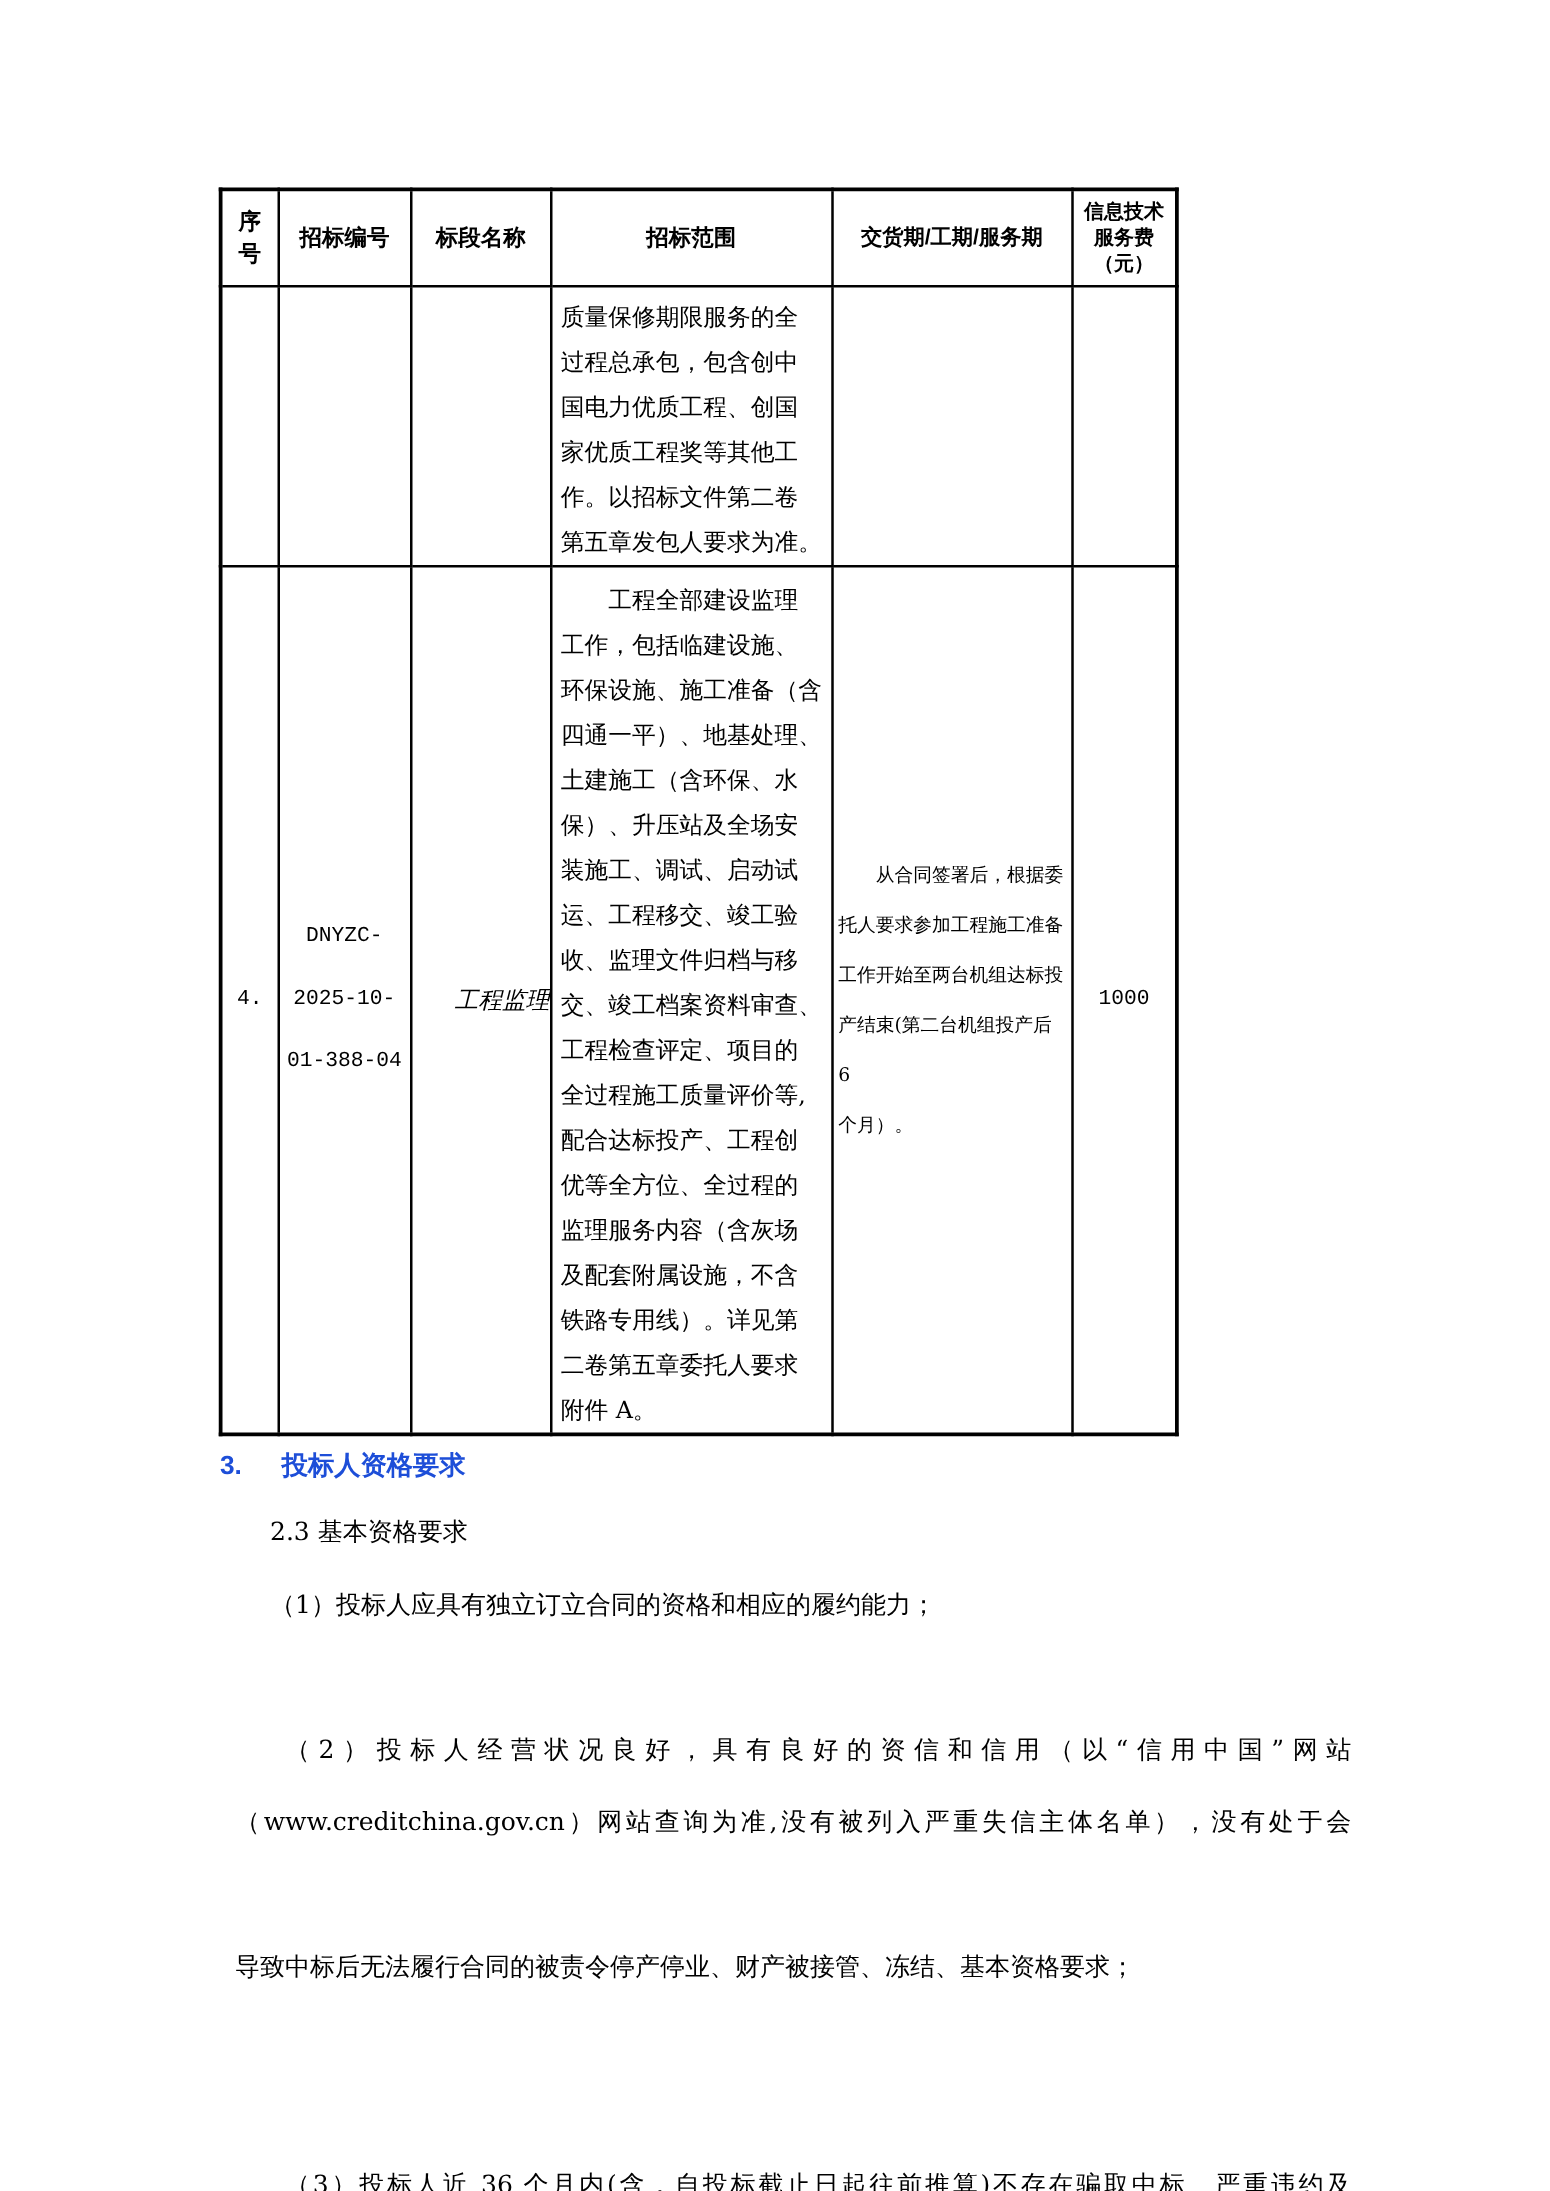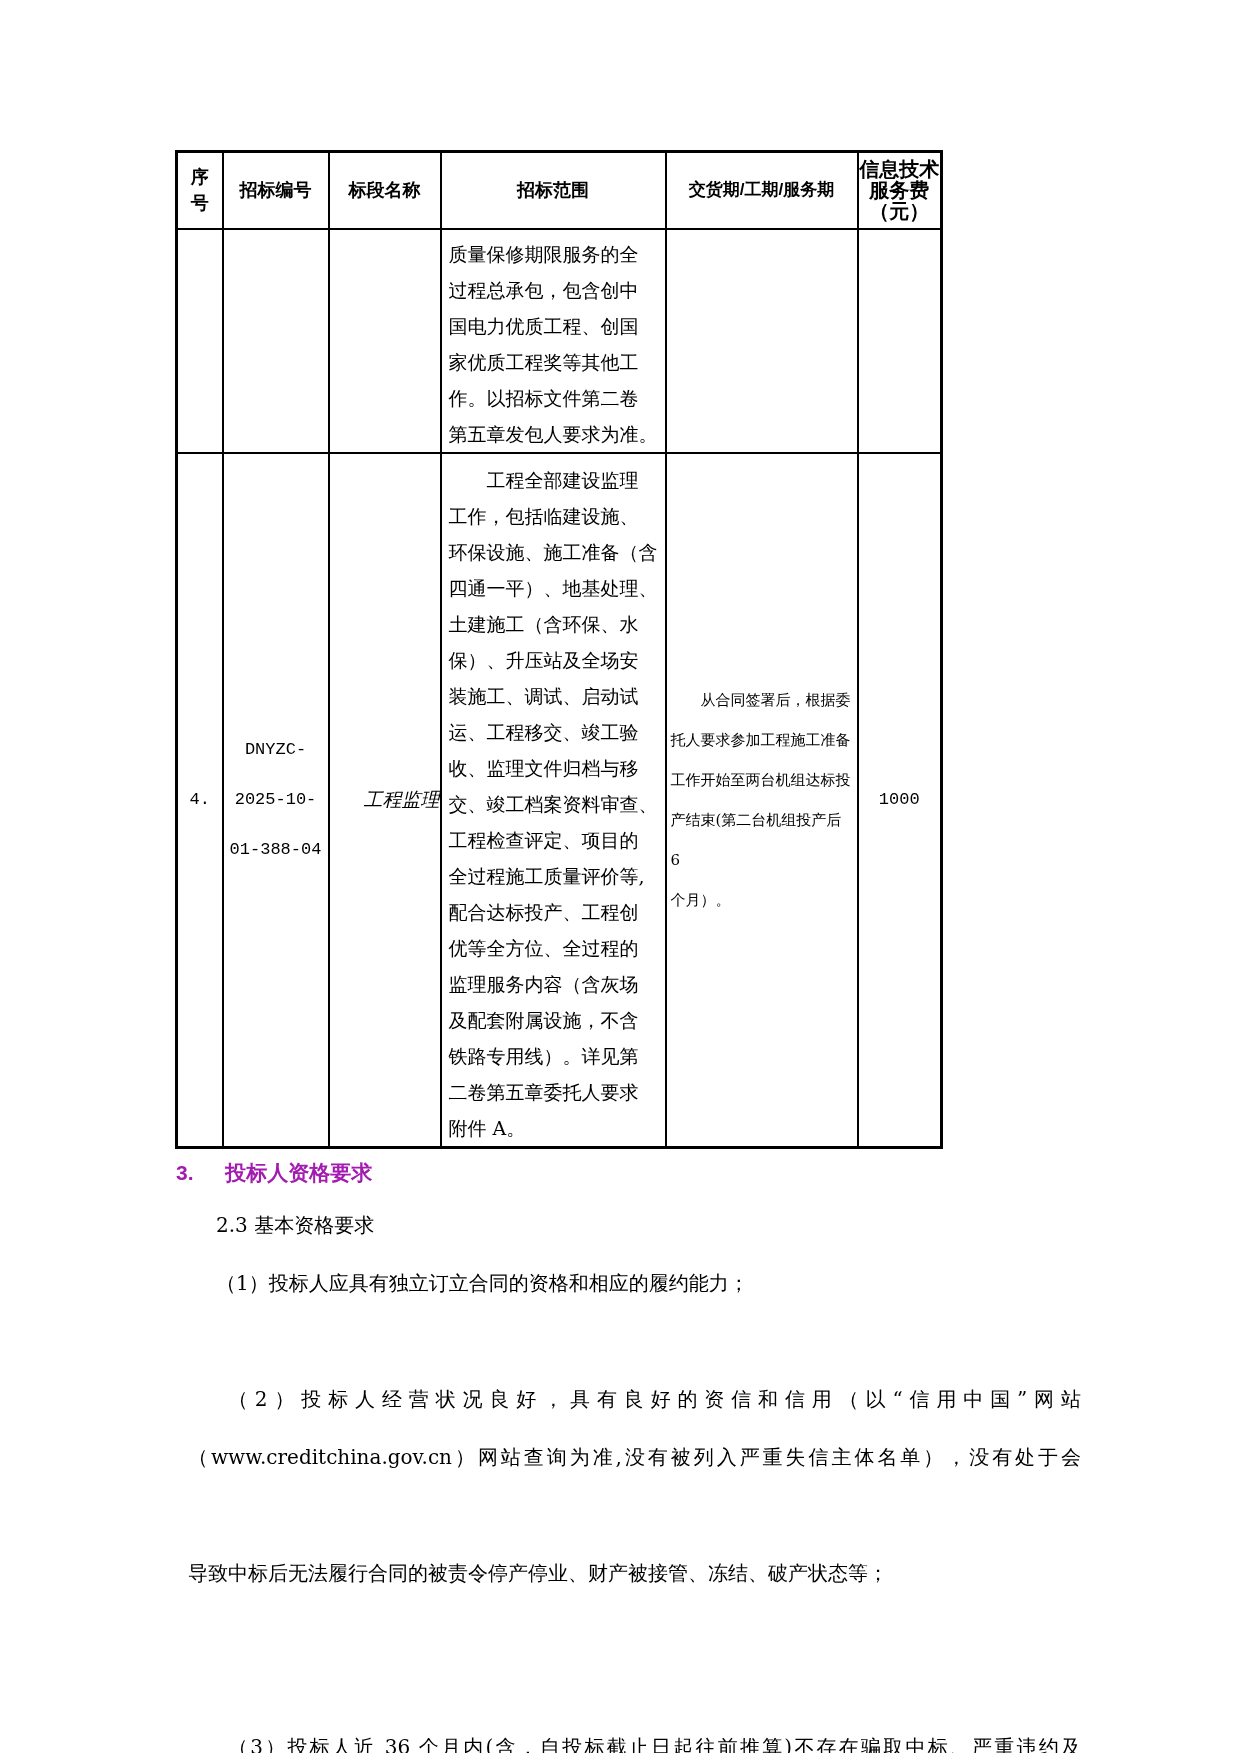--- a/index.html
+++ b/index.html
@@ -19,21 +19,21 @@
   .bid-table th {
     font-family:"Liberation Sans", sans-serif; font-weight:bold;
     font-size:18px; line-height:26px; text-align:center; vertical-align:middle;
     white-space:pre-line;
   }
   tr.hrow   { height:77px;  }
   tr.rowA   { height:216px; }
   tr.rowB   { height:695px; }
 
   th.c-period { font-size:17px; }
-  th.c-fee    { font-size:20px; line-height:21px; }
+  th.c-fee    { font-size:16px; line-height:21px; }
 
   td.c-scope {
     vertical-align:top; text-align:left; white-space:pre-line;
     font-size:19px; line-height:36px; padding:6px 5px 0 7px;
   }
   tr.rowB td.c-scope { text-indent:2em; padding-top:8px; }
 
   td.c-period {
     vertical-align:middle; text-align:left; white-space:pre-line;
     font-size:15px; line-height:40px; text-indent:2em; padding:12px 4px;
@@ -43,21 +43,21 @@
     vertical-align:middle; text-align:center;
     font-family:"Liberation Mono", monospace; font-size:17px;
   }
   td.c-code { white-space:pre-line; line-height:50px; }
   td.c-section { vertical-align:middle; text-align:right; font-size:19px;font-style:italic; }
 
   
   .sec3-heading {
     position:absolute; left:176px; top:1158px; width:910px;
     font-family:"Liberation Sans", sans-serif; font-weight:bold;
-    font-size:21px; line-height:30px; color:#a21caf;
+    font-size:21px; line-height:30px; color:#1d4ed8;
   }
   .sec3-heading .sec3-num { display:inline-block; }
   .sec3-heading .sec3-title { display:inline-block; margin-left:26px; }
 
   .paras {
     position:absolute; left:176px; top:1196px; width:905px;
     font-size:20px; line-height:58px; color:#000;
   }
   .para { margin:0; white-space:pre-line; }
   .para .blk { display:block; white-space:pre-line;margin-left:12px; }
@@ -147,21 +147,21 @@
     <span class="sec3-num">3.</span>
     <span class="sec3-title">投标人资格要求</span>
   </div>
 
   <div class="paras">
     <p class="para indent">2.3 基本资格要求</p>
     <p class="para indent">（1）投标人应具有独立订立合同的资格和相应的履约能力；</p>
     <p class="para">
       <span class="blk just indent">（2）投标人经营状况良好，具有良好的资信和信用（以“信用中国”网站
 （www.creditchina.gov.cn）网站查询为准,没有被列入严重失信主体名单），没有处于会</span>
-      <span class="blk">导致中标后无法履行合同的被责令停产停业、财产被接管、冻结、破产状态等；</span>
+      <span class="blk">导致中标后无法履行合同的被责令停产停业、财产被接管、冻结、基本资格要求；</span>
     </p>
     <p class="para">
       <span class="blk just indent">（3）投标人近 36 个月内(含，自投标截止日起往前推算)不存在骗取中标、严重违约及</span>
       
     </p>
   </div>
 
 </div>
 
 </body></html>

